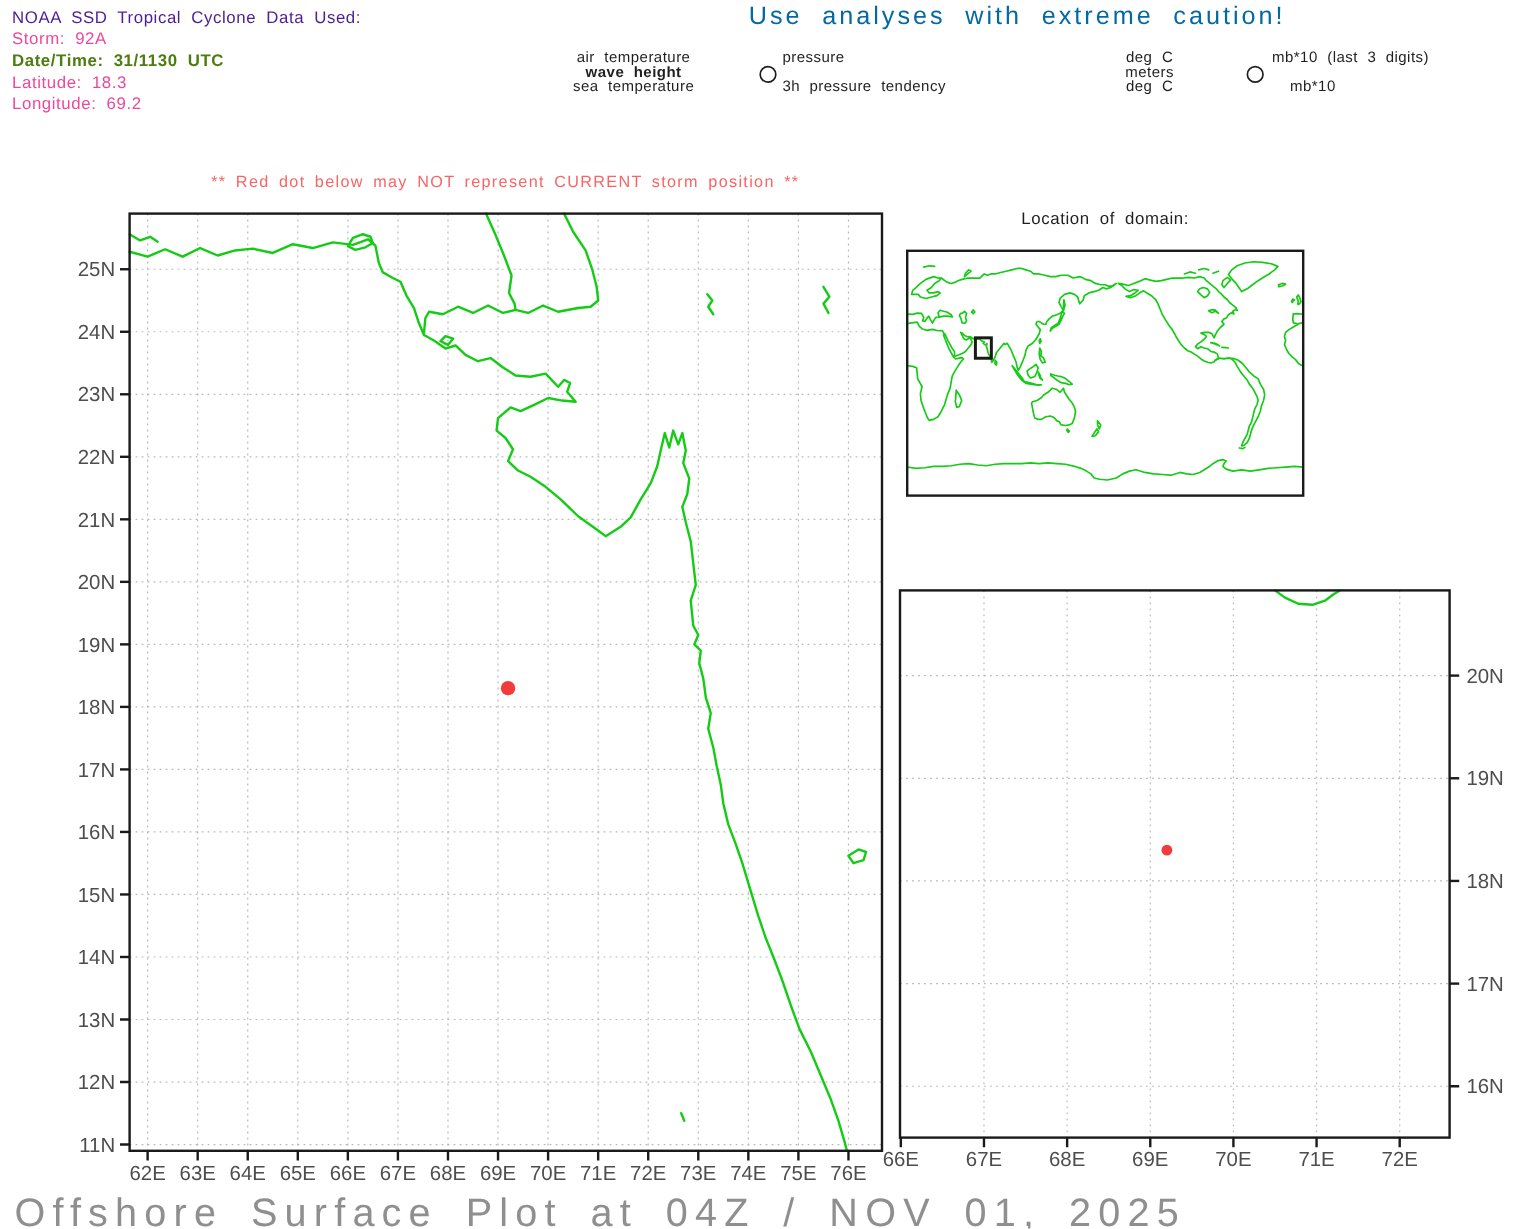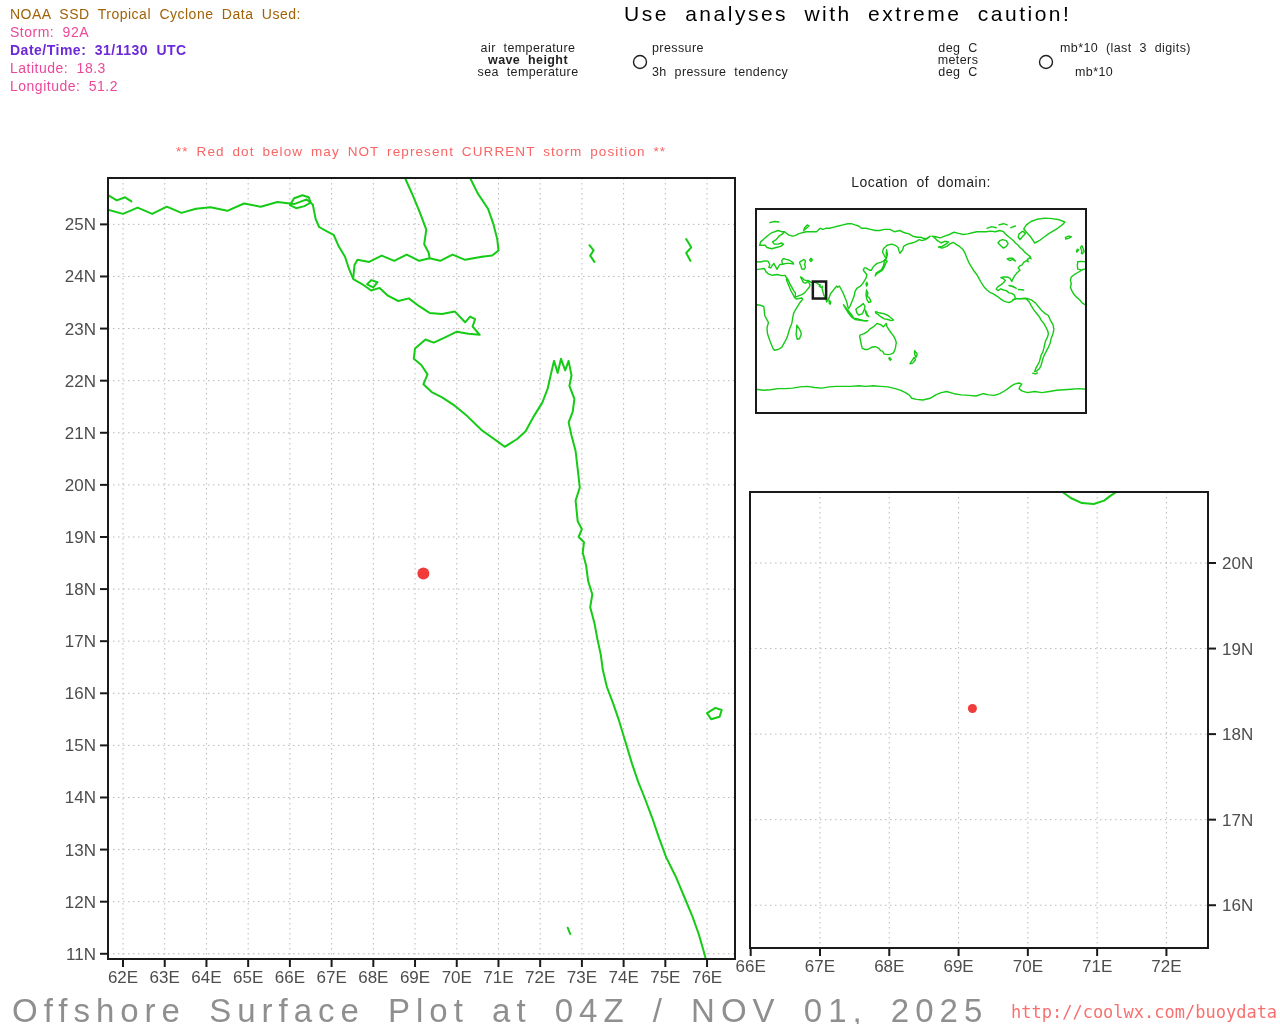--- a/index.html
+++ b/index.html
@@ -1,44 +1,44 @@
 <!DOCTYPE html>
 <html><head>
 <meta charset="utf-8">
 <style>
   html,body{margin:0;padding:0;background:#ffffff;}
   .canvas{position:relative;width:1280px;height:1024px;background:#ffffff;overflow:hidden;
           font-family:"Liberation Sans","DejaVu Sans",sans-serif;}
   .abs{position:absolute;white-space:pre;}
   
   .hdr{font-size:14px;letter-spacing:.5px;word-spacing:4px;color:#ec4899;}
-  .hdr-red{color:#a16207;}
-  .hdr-red-bold{color:#6d28d9;font-weight:bold;}
-  
-  .caution{font-size:21px;letter-spacing:2.5px;word-spacing:8px;color:#000000;}
+  .hdr-red{color:#4c1d95;}
+  .hdr-red-bold{color:#4d7c0f;font-weight:bold;}
+  
+  .caution{font-size:21px;letter-spacing:2.5px;word-spacing:8px;color:#0369a1;}
   
   .leg{font-size:12.5px;letter-spacing:.4px;word-spacing:4px;color:#1f1f1f;line-height:12px;}
   .leg-left{text-align:center;}
   
   .warning{font-size:13.5px;letter-spacing:1.1px;word-spacing:3px;color:#f96464;}
   .inset-title{font-size:14px;letter-spacing:.5px;word-spacing:4px;color:#1f1f1f;text-align:center;}
   .footer-title{font-size:33px;letter-spacing:6px;word-spacing:8px;color:#8f8f8f;font-weight:normal;}
   .footer-url{font-size:17px;color:#f97070;font-family:"DejaVu Sans Mono","Liberation Mono",monospace;}
   svg text{font-family:"Liberation Sans","DejaVu Sans",sans-serif;}
 </style>
 </head>
 <body>
 
 <div class="canvas">
 
   <div class="abs hdr hdr-red" style="left:10px;top:6px;">NOAA SSD Tropical Cyclone Data Used:</div>
   <div class="abs hdr" style="left:10px;top:24px;">Storm: 92A</div>
   <div class="abs hdr hdr-red-bold" style="left:10px;top:42px;">Date/Time: 31/1130 UTC</div>
   <div class="abs hdr" style="left:10px;top:60px;">Latitude: 18.3</div>
-  <div class="abs hdr" style="left:10px;top:78px;">Longitude: 51.2</div>
+  <div class="abs hdr" style="left:10px;top:78px;">Longitude: 69.2</div>
 
   <div class="abs caution" style="left:624px;top:2px;">Use analyses with extreme caution!</div>
 
   <div class="abs leg leg-left" style="left:428px;top:42px;width:200px;">air temperature</div>
   <div class="abs leg" style="left:652px;top:42px;">pressure</div>
   <div class="abs leg leg-left" style="left:428px;top:54px;width:200px;font-weight:bold;">wave height</div>
   <div class="abs leg leg-left" style="left:428px;top:66px;width:200px;">sea temperature</div>
   <div class="abs leg" style="left:652px;top:66px;">3h pressure tendency</div>
   <svg class="abs" style="left:632px;top:54px;" width="16" height="16">
     <circle cx="8" cy="8" r="6.5" fill="none" stroke="#1f1f1f" stroke-width="1.4"></circle>
@@ -240,15 +240,14 @@
       <line x1="1208" y1="734.1163227016884" x2="1216" y2="734.1163227016884" stroke="#1a1a1a" stroke-width="2"></line>
       <text x="1222" y="740.1163227016884" fill="#4d4d4d" text-anchor="start" font-size="17px">18N</text>
       <line x1="1208" y1="819.6697936210131" x2="1216" y2="819.6697936210131" stroke="#1a1a1a" stroke-width="2"></line>
       <text x="1222" y="825.6697936210131" fill="#4d4d4d" text-anchor="start" font-size="17px">17N</text>
       <line x1="1208" y1="905.2232645403377" x2="1216" y2="905.2232645403377" stroke="#1a1a1a" stroke-width="2"></line>
       <text x="1222" y="911.2232645403377" fill="#4d4d4d" text-anchor="start" font-size="17px">16N</text>
       <circle cx="972.417549167928" cy="708.450281425891" r="4.5" fill="#f23b3b"></circle>
     </svg>
 
   <div class="abs footer-title" style="left:12px;top:992px;">Offshore Surface Plot at 04Z / NOV 01, 2025</div>
-  <div class="abs footer-url" style="left:1011px;top:1002px;">http://coolwx.com/buoydata</div>
 
 </div>
 
 </body></html>

